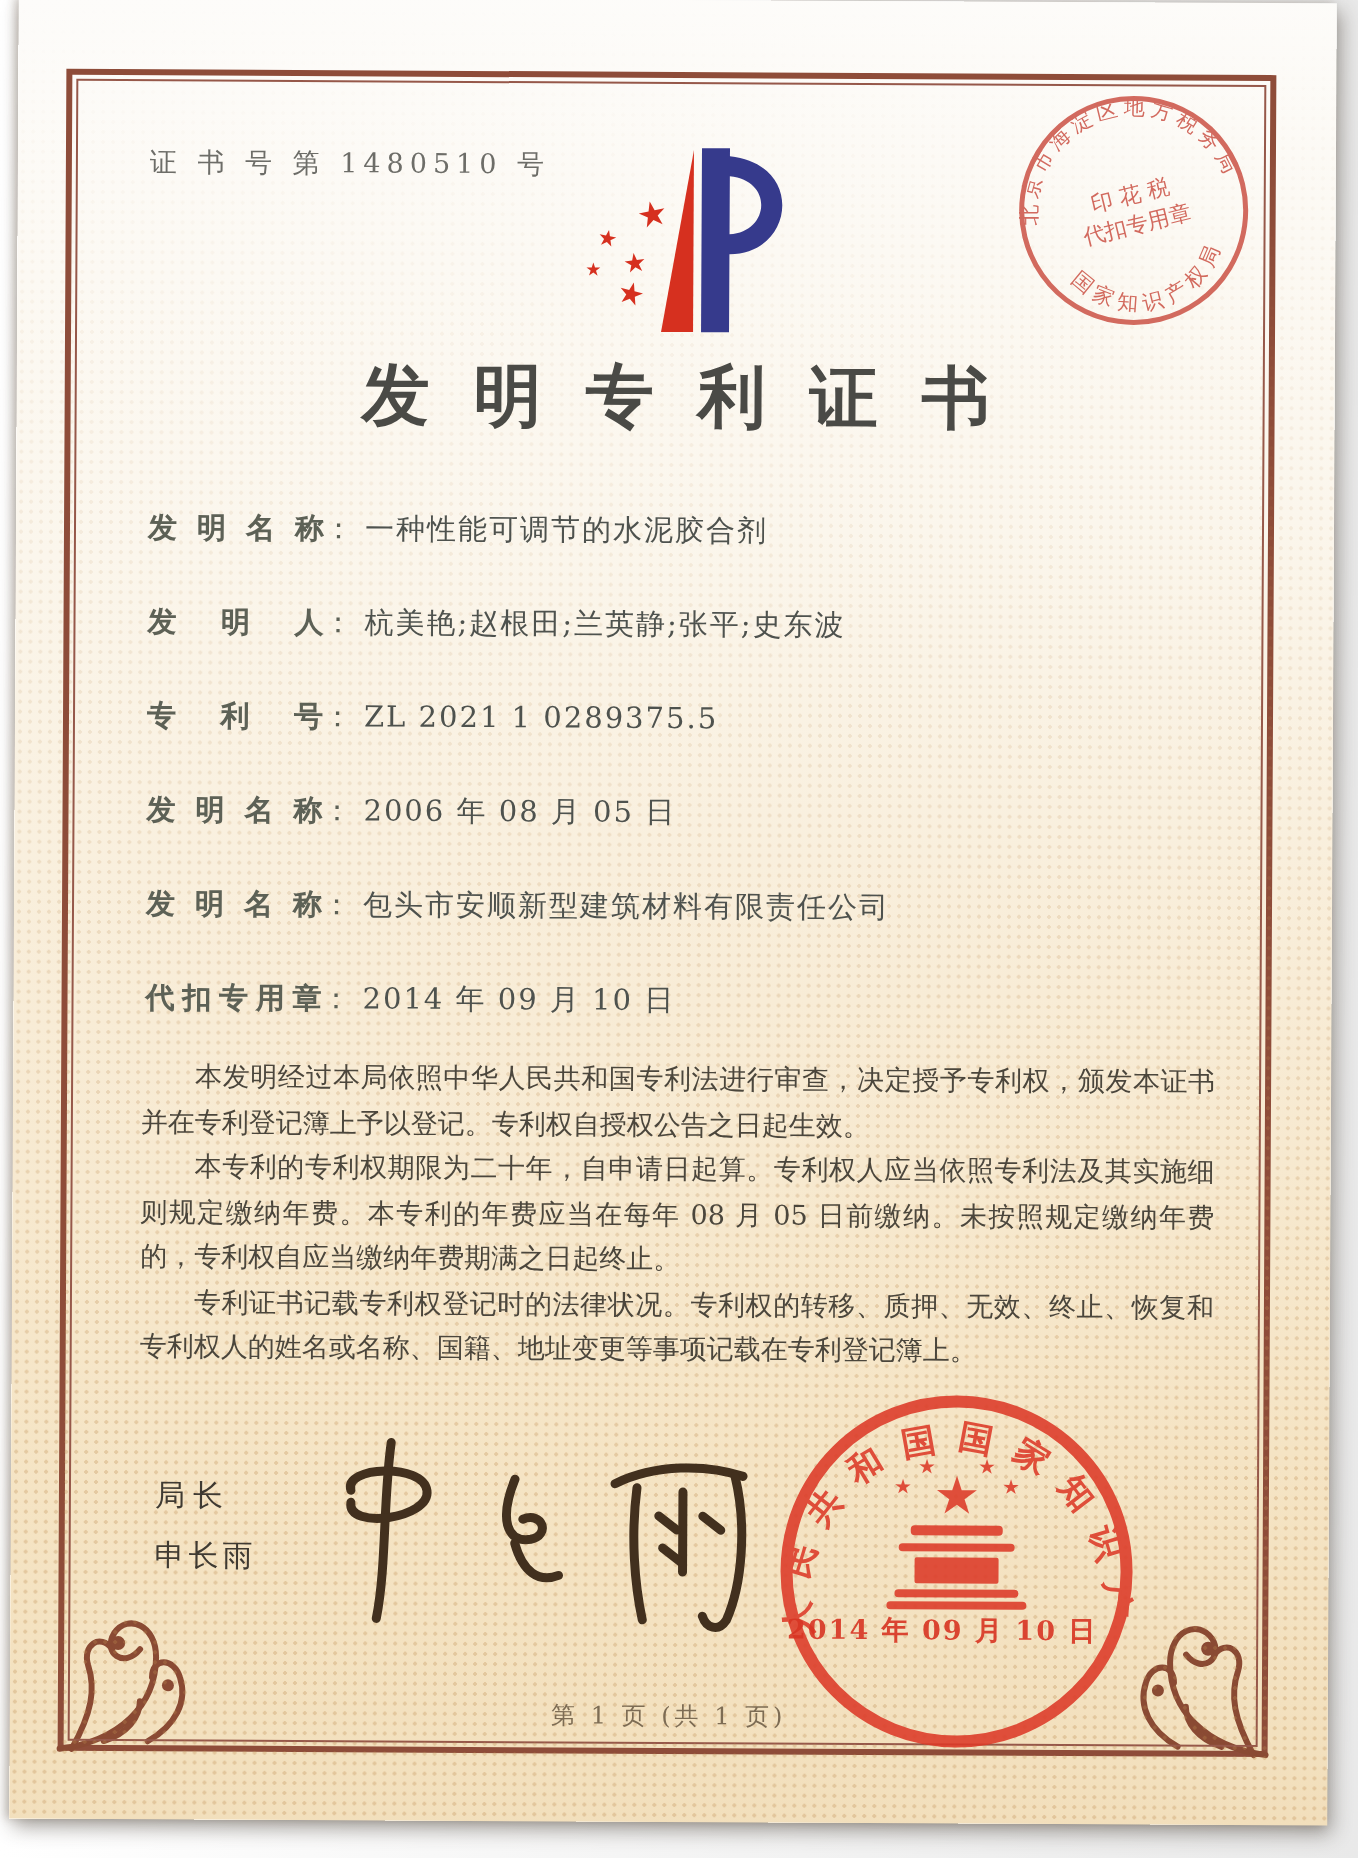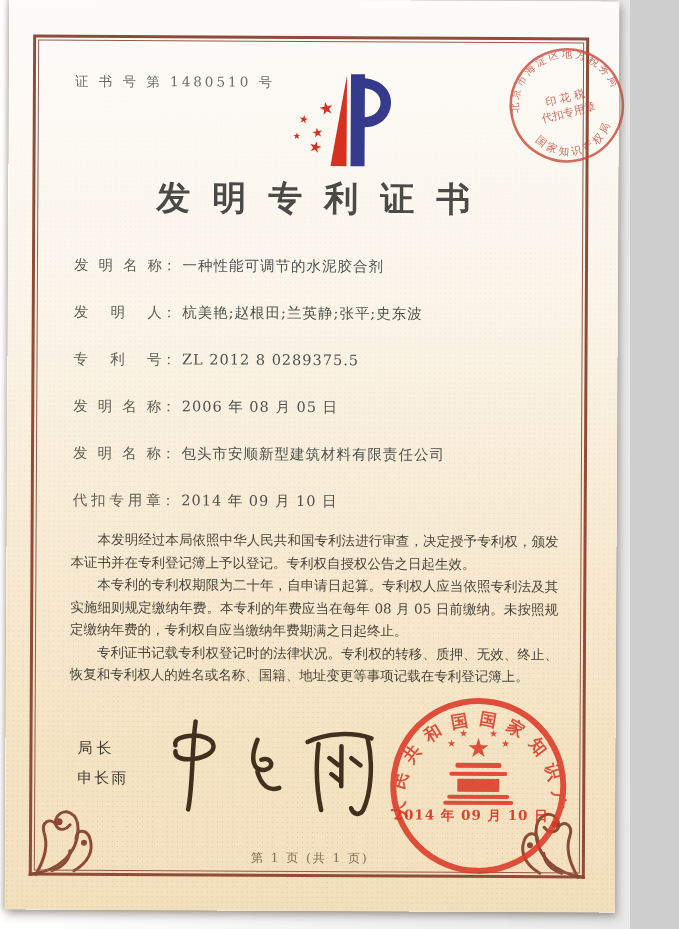--- a/index.html
+++ b/index.html
@@ -1,17 +1,17 @@
 <!DOCTYPE html>
 <html><head>
 <meta charset="utf-8">
 <style>
   html,body{margin:0;padding:0;width:679px;height:929px;background:#cfcfcf;overflow:hidden;
     font-family:"DejaVu Serif","Liberation Serif",serif;}
-  .scan{position:relative;width:630px;height:929px;background:linear-gradient(90deg,#ffffff 0,#e9e9e9 100%);}
+  .scan{position:relative;width:679px;height:929px;background:linear-gradient(90deg,#ffffff 0,#e9e9e9 100%);}
   .page{position:absolute;left:7px;top:0;right:13px;bottom:18px;
     background:linear-gradient(178deg,#fdfcfa 0%,#fbf6ec 30%,#f8ecd6 55%,#f5e4c4 80%,#f2dfbc 100%);
     box-shadow:2px 4px 10px rgba(60,50,40,.45), -2px 0 4px rgba(90,70,50,.25);
     transform:rotate(.3deg);}
   .texture{position:absolute;inset:0;pointer-events:none;
     background-image:radial-gradient(rgba(190,140,80,.30) .8px,transparent 1px);
     background-size:5px 5px;
     -webkit-mask-image:linear-gradient(180deg,transparent 0%,rgba(0,0,0,.55) 45%,#000 80%);
     mask-image:linear-gradient(180deg,transparent 0%,rgba(0,0,0,.55) 45%,#000 80%);}
   .frame{position:absolute;left:24px;top:36px;right:30px;bottom:34px;border:3px solid #8e4c39;}
@@ -24,21 +24,21 @@
 
   .logo{position:absolute;left:276px;top:70px;width:134px;height:102px;}
   .logo .star{position:absolute;color:#d6301f;line-height:1;}
 
   .title{position:absolute;left:0;right:0;top:176px;text-align:center;
     font-size:34px;font-weight:700;color:#4a4a46;letter-spacing:22px;text-indent:22px;}
 
   .fields{position:absolute;left:66px;right:60px;top:256px;}
   .field-row{margin-bottom:27px;font-size:14.5px;color:#4d5149;line-height:20px;white-space:nowrap;}
   .field-label{display:inline-block;width:88px;text-align:justify;text-align-last:justify;
-    color:#5d6156;vertical-align:top;}
+    color:#5d6156;vertical-align:top;font-weight:bold;}
   .field-colon{color:#5d6156;margin-right:6px;}
   .field-value{color:#4e524e;letter-spacing:1px;}
 
   .body-text{position:absolute;left:64px;right:58px;top:529px;font-size:13.5px;line-height:22.5px;
     color:#4b463c;text-align:justify;}
   .body-text p{margin:0;text-indent:2em;}
 
   .sig-title{position:absolute;left:72px;top:740px;font-size:15px;color:#3f3a32;letter-spacing:4px;text-align:center;}
   .sig-name{position:absolute;left:72px;top:770px;font-size:15px;color:#3f3a32;letter-spacing:2px;text-align:right;}
   .sig-script{position:absolute;left:150px;top:712px;width:240px;height:110px;}
@@ -101,21 +101,21 @@
     <div class="title">发明专利证书</div>
 
     <div class="fields">
       <div class="field-row">
         <span class="field-label">发明名称</span><span class="field-colon">：</span><span class="field-value">一种性能可调节的水泥胶合剂</span>
       </div>
       <div class="field-row">
         <span class="field-label">发明人</span><span class="field-colon">：</span><span class="field-value">杭美艳;赵根田;兰英静;张平;史东波</span>
       </div>
       <div class="field-row">
-        <span class="field-label">专利号</span><span class="field-colon">：</span><span class="field-value">ZL 2012 8 0289375.5</span>
+        <span class="field-label">专利号</span><span class="field-colon">：</span><span class="field-value">ZL 2021 1 0289375.5</span>
       </div>
       <div class="field-row">
         <span class="field-label">发明名称</span><span class="field-colon">：</span><span class="field-value">2006 年 08 月 05 日</span>
       </div>
       <div class="field-row">
         <span class="field-label">发明名称</span><span class="field-colon">：</span><span class="field-value">包头市安顺新型建筑材料有限责任公司</span>
       </div>
       <div class="field-row">
         <span class="field-label">代扣专用章</span><span class="field-colon">：</span><span class="field-value">2014 年 09 月 10 日</span>
       </div>

